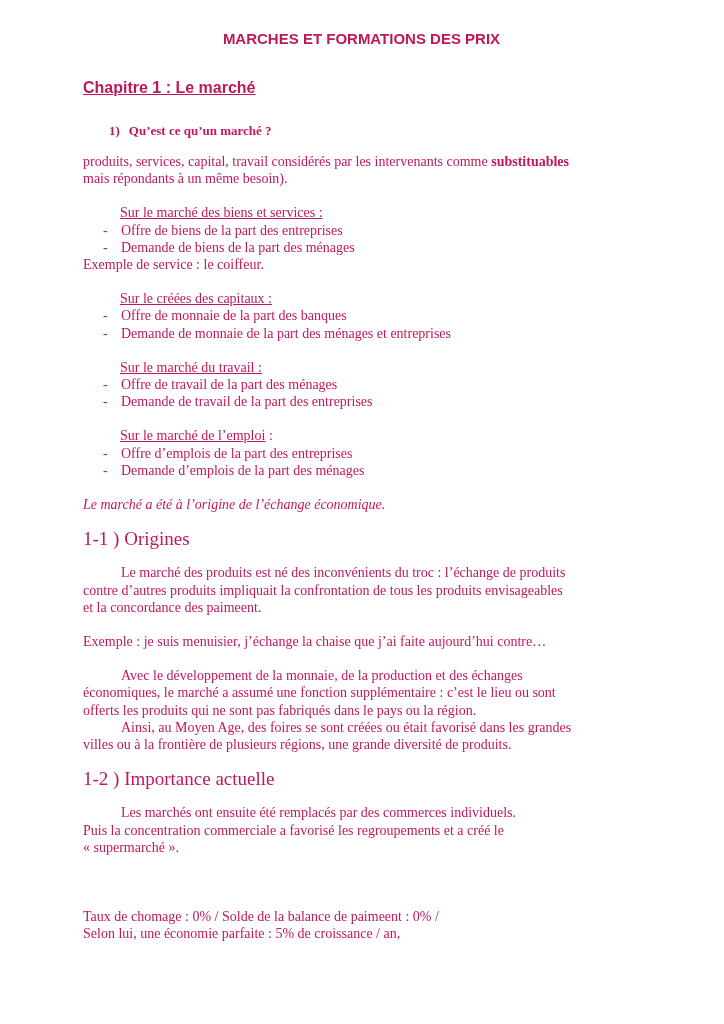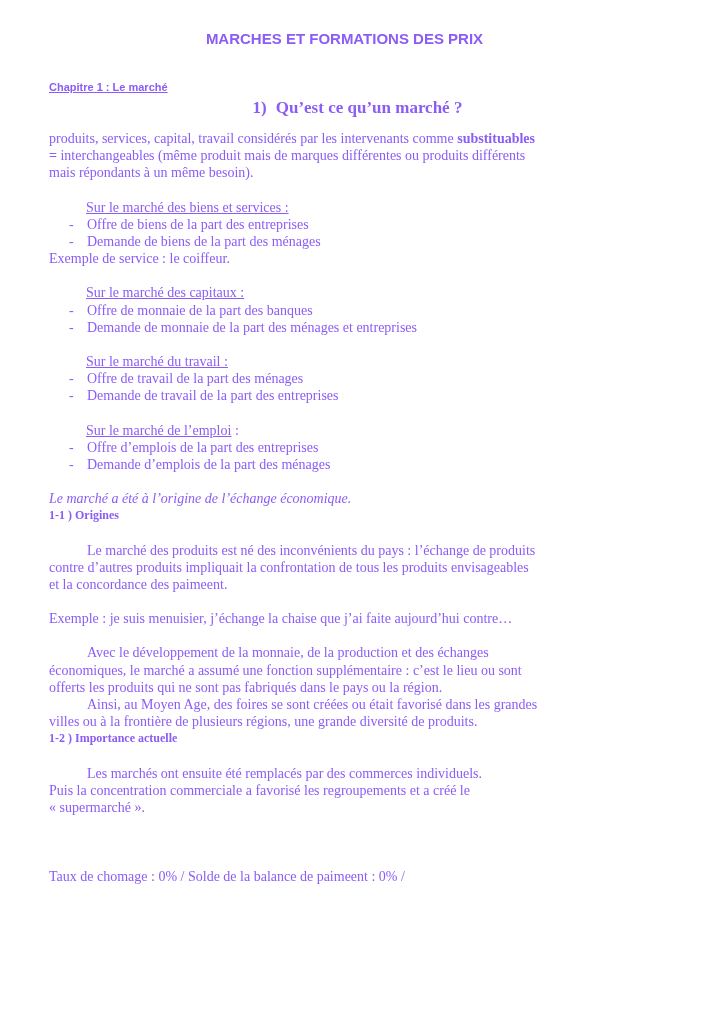--- a/index.html
+++ b/index.html
@@ -2,89 +2,88 @@
 <html><head>
 <meta charset="utf-8">
 <style>
   html, body { margin: 0; padding: 0; background: #ffffff; }
   .page {
     position: relative;
     width: 724px;
     height: 1024px;
     background: #ffffff;
     box-sizing: border-box;
-    padding: 30px 84px 0 49px;
+    padding: 30px 84px 0 83px;
     font-family: "Liberation Serif", serif;
     font-size: 14px;
     line-height: 17.2px;
-    color: #8b5cf6;
+    color: #be185d;
     overflow: hidden;
   }
   .doc-title {
     font-family: "Liberation Sans", sans-serif;
     font-weight: bold;
     font-size: 15px;
     line-height: 18px;
     text-align: center;
   }
   .chapter {
     font-family: "Liberation Sans", sans-serif;
     font-weight: bold;
-    font-size: 11px;
+    font-size: 16px;
     line-height: 19px;
     margin-top: 30px;
   }
   .chapter span { text-decoration: underline; }
   .h1 {
     font-weight: bold;
-    font-size: 17px;
+    font-size: 13px;
     line-height: 22px;
+    margin-top: 23px;
     padding-left: 26px;
-    text-align: center;
   }
   .h1-text { margin-left: 9px; }
   .line { white-space: pre; }
   .u { text-decoration: underline; }
   .b { font-weight: bold; }
   .intro { margin-top: 11px; }
   .group { margin-top: 17px; }
   .group-heading { padding-left: 37px; }
   .item-dash { display: inline-block; margin-left: 20px; width: 18px; }
   .para-block { margin-top: 17px; }
   .indent { padding-left: 38px; }
   .italic-note { font-style: italic; margin-top: 17px; }
-  .subheading { font-weight: bold; font-size: 12px; }
+  .subheading { font-weight: normal; font-size: 19px; margin-top: 17px; }
   .footer-block { margin-top: 52px; }
 </style>
 </head>
 <body>
 
 <div class="page">
 
   <div class="doc-title">MARCHES ET FORMATIONS DES PRIX</div>
 
   <div class="chapter"><span>Chapitre 1 : Le marché</span></div>
 
   <div class="h1"><span class="h1-num">1)</span><span class="h1-text">Qu’est ce qu’un marché ?</span></div>
 
   <div class="intro">
     <div class="line"><span>produits, services, capital, travail considérés par les intervenants comme </span><span class="b">substituables</span></div>
-    <div class="line"><span class="b">=</span><span> interchangeables (même produit mais de marques différentes ou produits différents</span></div>
     <div class="line">mais répondants à un même besoin).</div>
   </div>
 
   <div class="group">
     <div class="group-heading"><span class="u">Sur le marché des biens et services :</span></div>
     <div class="item"><span class="item-dash">-</span><span>Offre de biens de la part des entreprises</span></div>
     <div class="item"><span class="item-dash">-</span><span>Demande de biens de la part des ménages</span></div>
     <div class="group-note">Exemple de service : le coiffeur.</div>
   </div>
 
   <div class="group">
-    <div class="group-heading"><span class="u">Sur le marché des capitaux :</span></div>
+    <div class="group-heading"><span class="u">Sur le créées des capitaux :</span></div>
     <div class="item"><span class="item-dash">-</span><span>Offre de monnaie de la part des banques</span></div>
     <div class="item"><span class="item-dash">-</span><span>Demande de monnaie de la part des ménages et entreprises</span></div>
   </div>
 
   <div class="group">
     <div class="group-heading"><span class="u">Sur le marché du travail :</span></div>
     <div class="item"><span class="item-dash">-</span><span>Offre de travail de la part des ménages</span></div>
     <div class="item"><span class="item-dash">-</span><span>Demande de travail de la part des entreprises</span></div>
   </div>
 
@@ -92,21 +91,21 @@
     <div class="group-heading"><span class="u">Sur le marché de l’emploi</span><span class="line" style="display:inline"> :</span></div>
     <div class="item"><span class="item-dash">-</span><span>Offre d’emplois de la part des entreprises</span></div>
     <div class="item"><span class="item-dash">-</span><span>Demande d’emplois de la part des ménages</span></div>
   </div>
 
   <div class="italic-note">Le marché a été à l’origine de l’échange économique.</div>
 
   <div class="subheading">1-1 ) Origines</div>
 
   <div class="para-block">
-    <div class="line indent">Le marché des produits est né des inconvénients du pays : l’échange de produits</div>
+    <div class="line indent">Le marché des produits est né des inconvénients du troc : l’échange de produits</div>
     <div class="line">contre d’autres produits impliquait la confrontation de tous les produits envisageables</div>
     <div class="line">et la concordance des paimeent.</div>
   </div>
 
   <div class="para-block">
     <div class="line">Exemple : je suis menuisier, j’échange la chaise que j’ai faite aujourd’hui contre…</div>
   </div>
 
   <div class="para-block">
     <div class="line indent">Avec le développement de la monnaie, de la production et des échanges</div>
@@ -119,15 +118,16 @@
   <div class="subheading">1-2 ) Importance actuelle</div>
 
   <div class="para-block">
     <div class="line indent">Les marchés ont ensuite été remplacés par des commerces individuels.</div>
     <div class="line">Puis la concentration commerciale a favorisé les regroupements et a créé le</div>
     <div class="line">« supermarché ».</div>
   </div>
 
   <div class="footer-block">
     <div class="line">Taux de chomage : 0% / Solde de la balance de paimeent : 0% /</div>
+    <div class="line">Selon lui, une économie parfaite : 5% de croissance / an,</div>
   </div>
 
 </div>
 
 </body></html>

